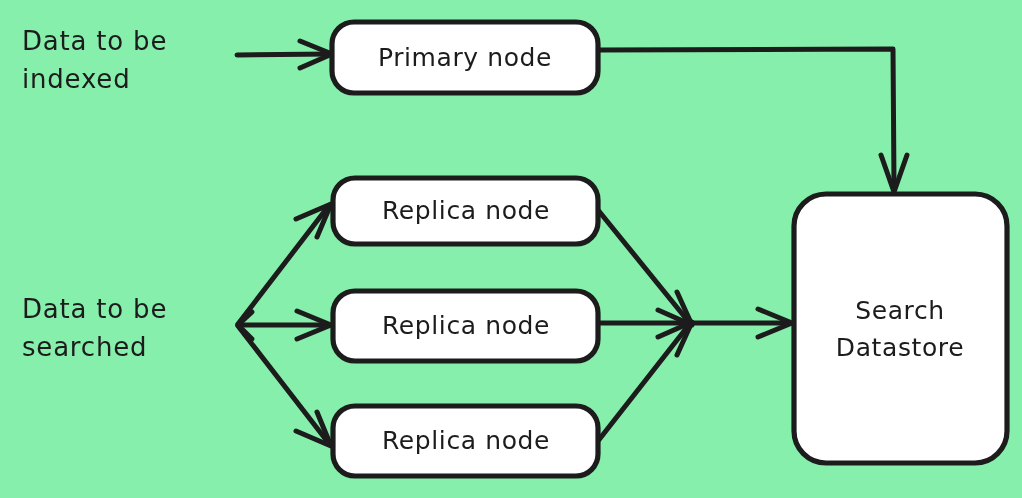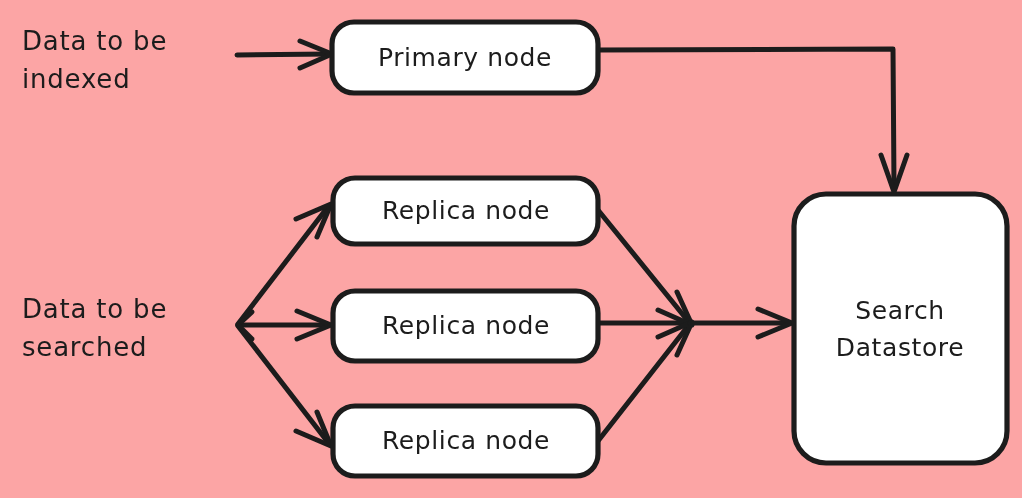--- a/index.html
+++ b/index.html
@@ -4,21 +4,21 @@
 <style>
   html, body {
     margin: 0;
     padding: 0;
     background: #ffffff;
   }
   #diagram-root {
     position: relative;
     width: 1022px;
     height: 498px;
-    background: #fca5a5;
+    background: #86efac;
     overflow: hidden;
     font-family: "DejaVu Sans", sans-serif;
   }
   #diagram-svg {
     position: absolute;
     top: 0;
     left: 0;
     width: 1022px;
     height: 498px;
     display: block;

